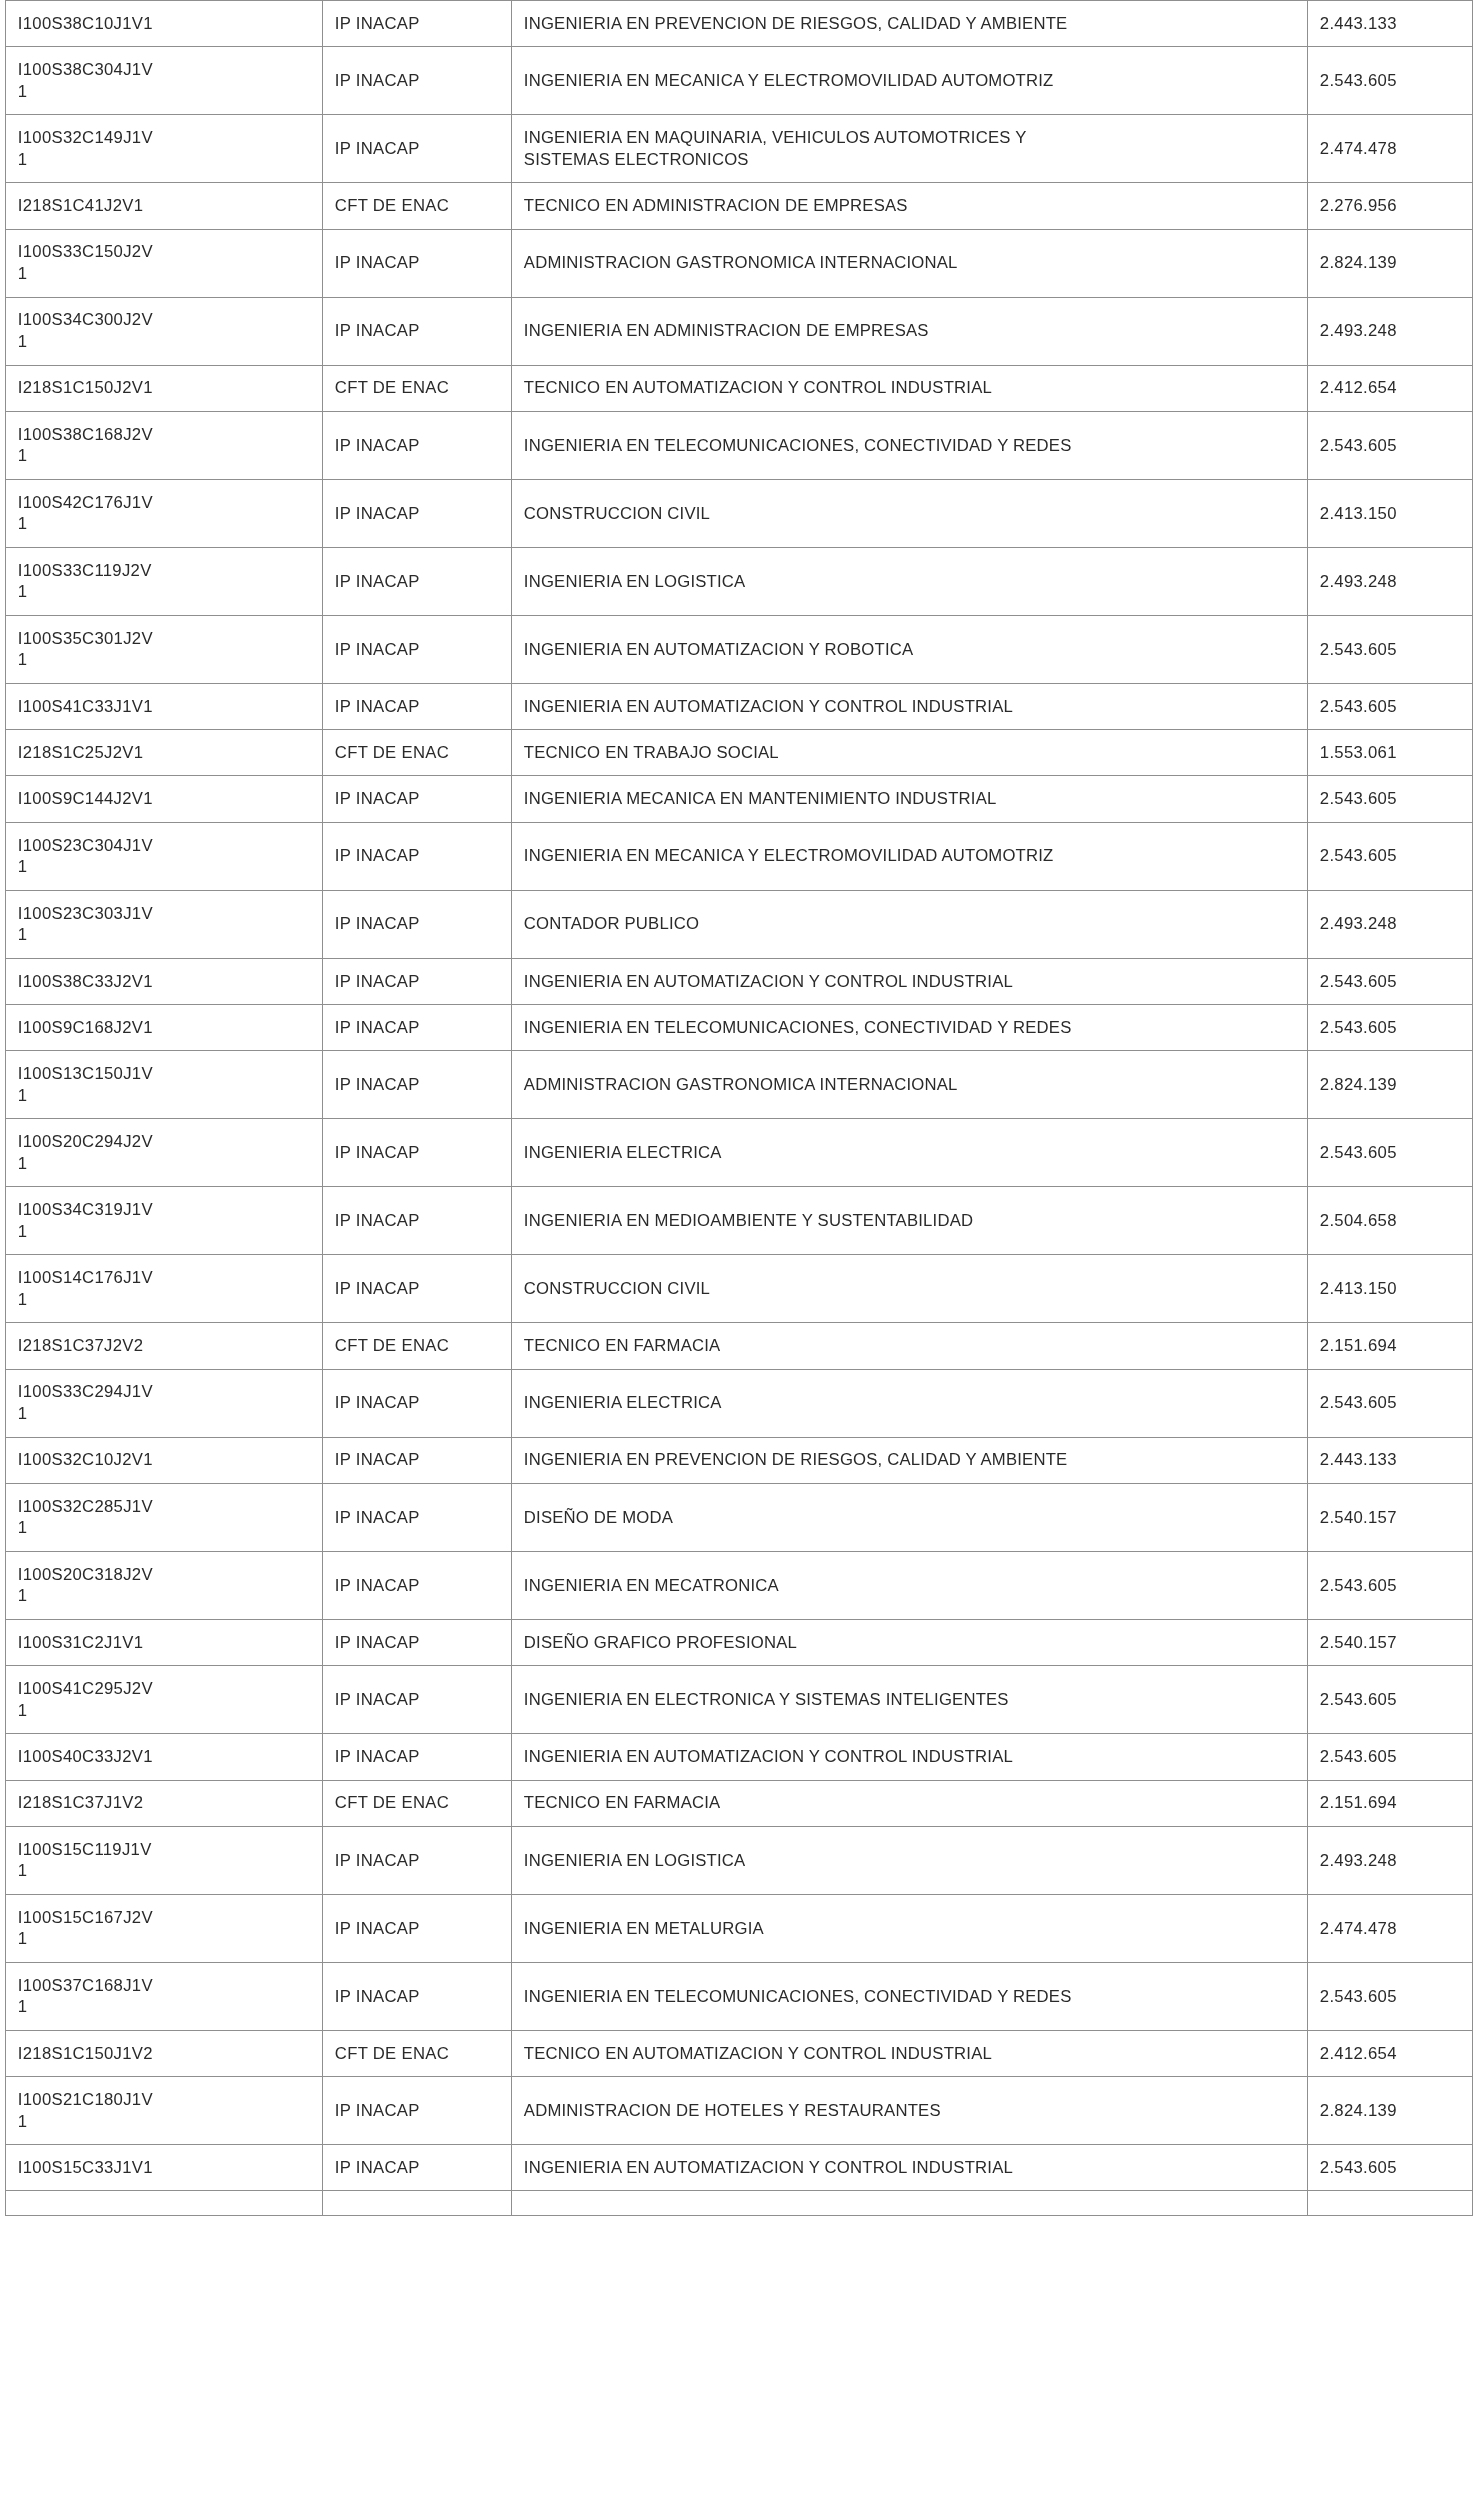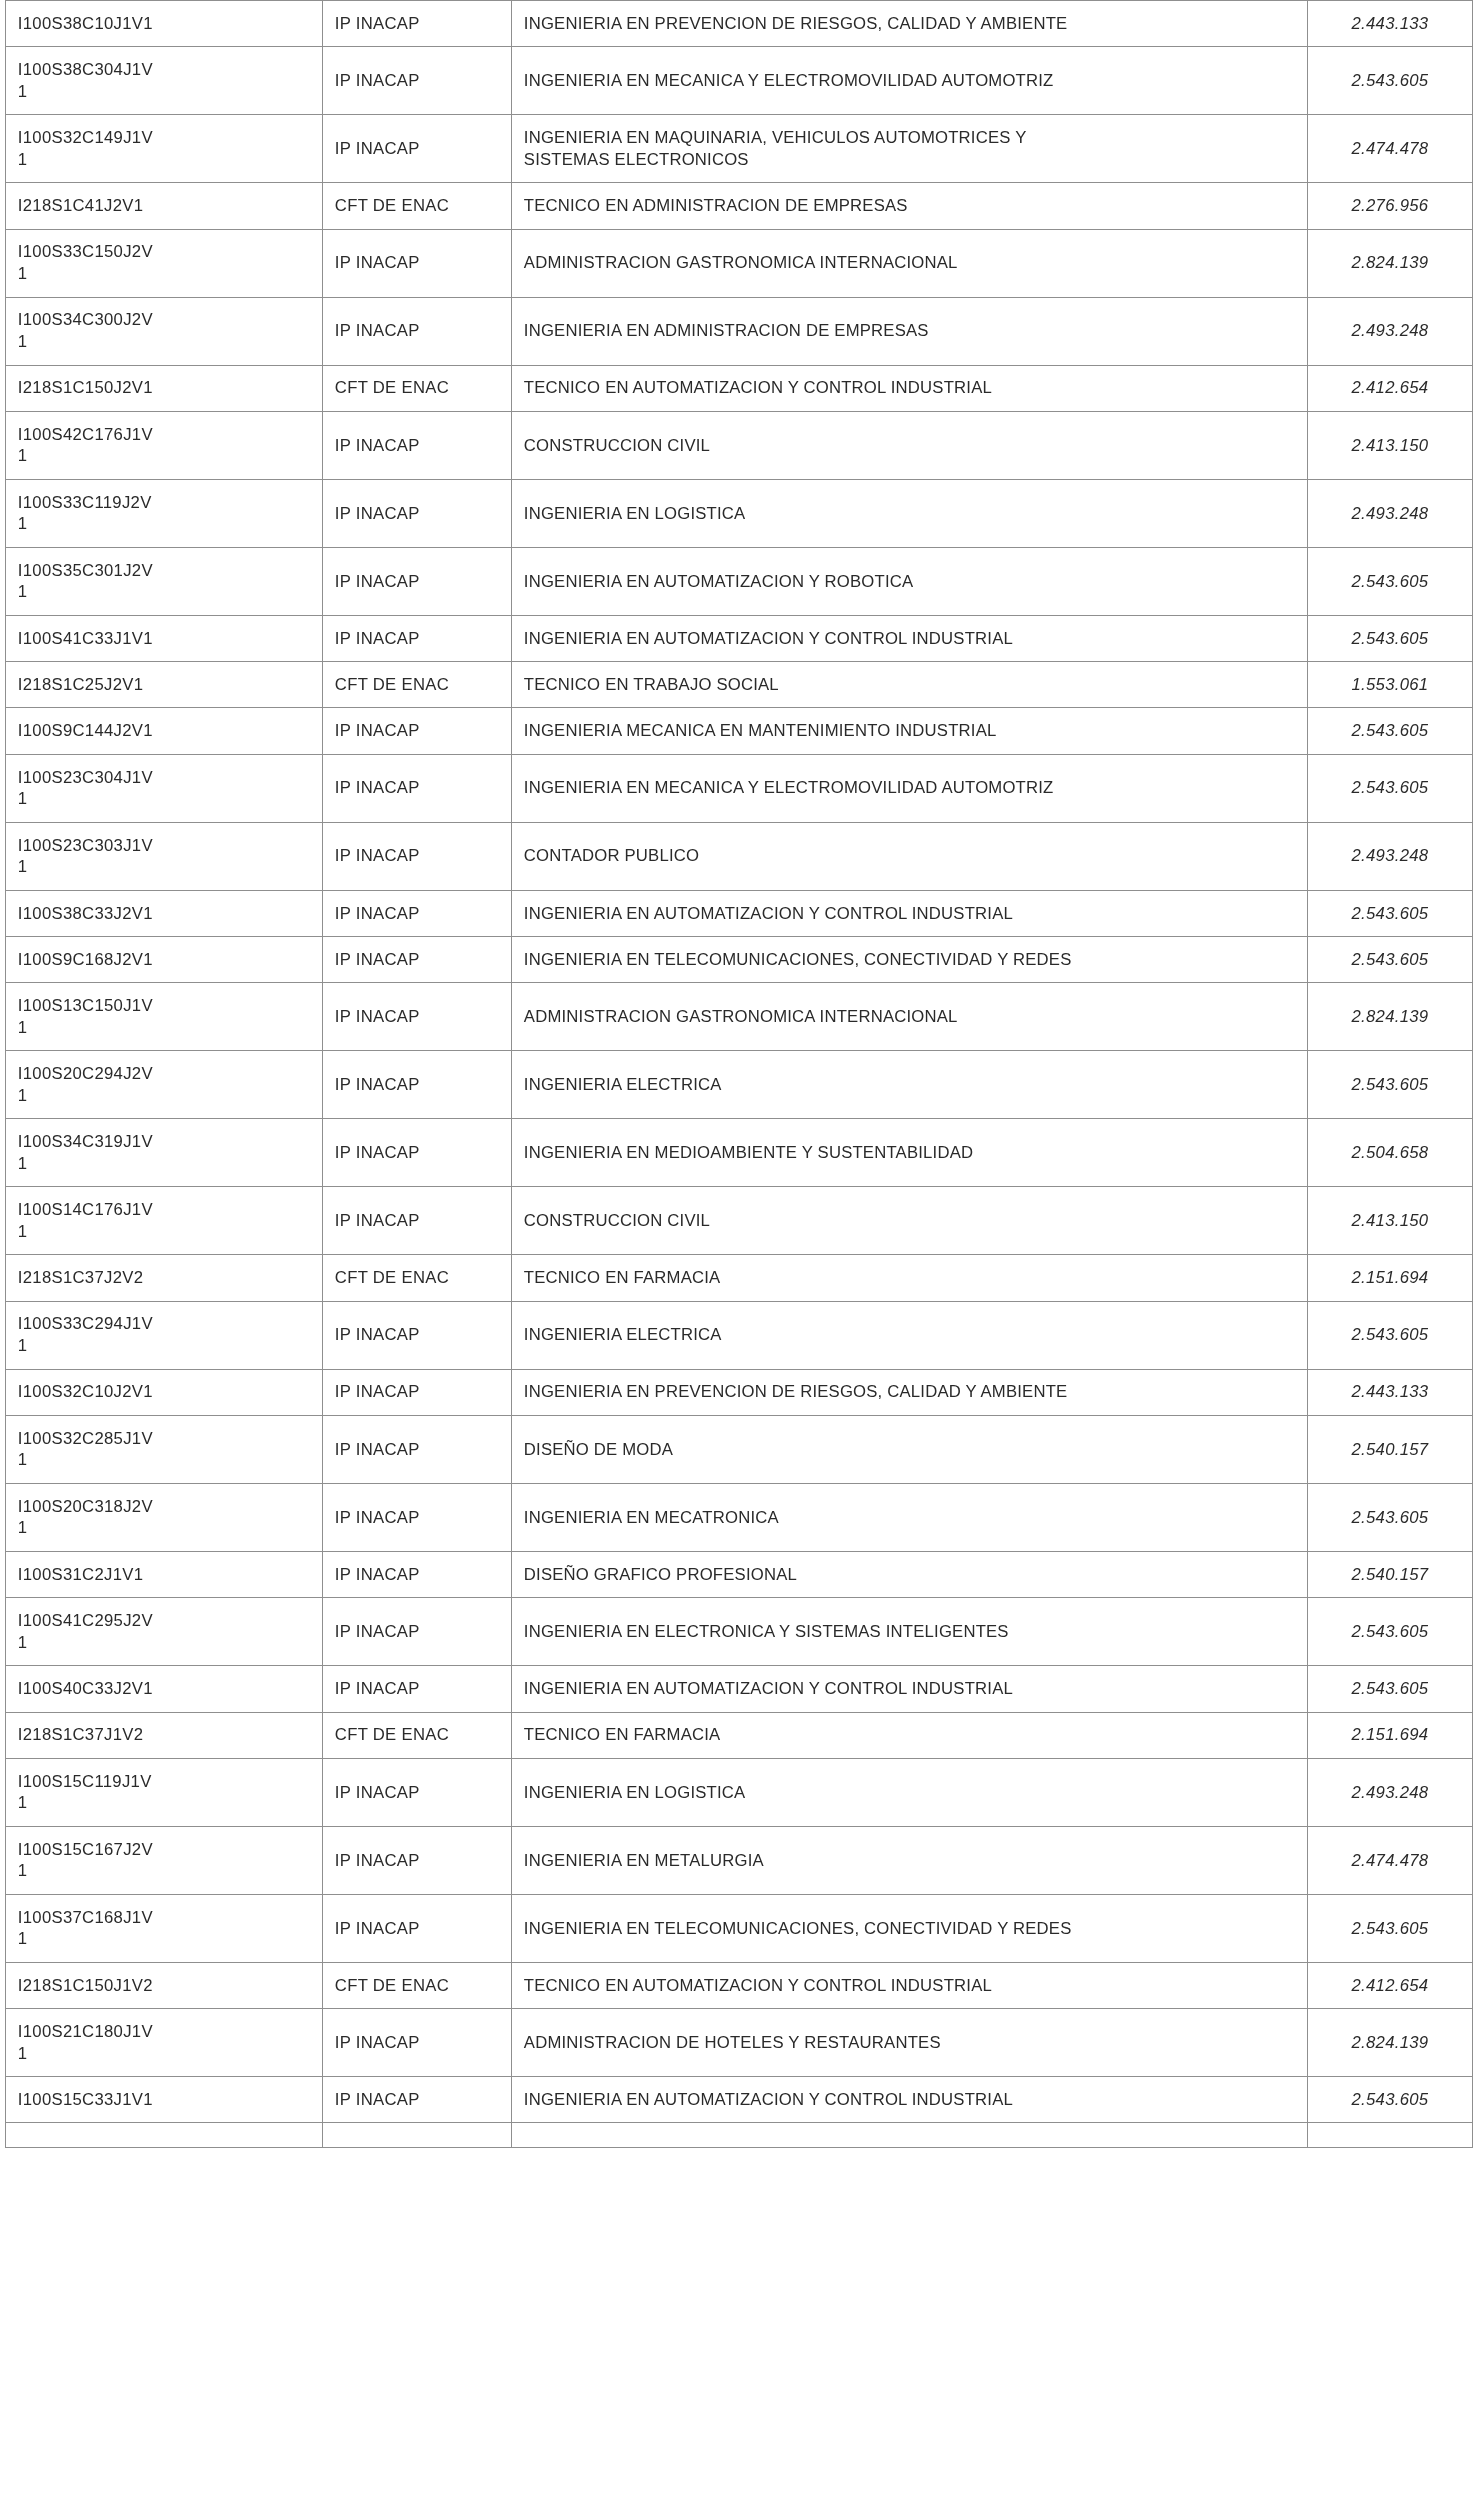--- a/index.html
+++ b/index.html
@@ -41,24 +41,23 @@
   td.inst {
     letter-spacing: 0.3px;
   }
   td.prog {
     white-space: pre-line;
     padding-right: 23.6px;
     letter-spacing: 0.2px;
     margin-top: 16px;
   }
   td.amt {
-    text-align: center;
+    text-align: left;
     padding-right: 41px;
     letter-spacing: 0.3px;
-    font-style: italic;
   }
 </style>
 </head>
 <body>
 
 <div class="page">
   <table class="programs">
     <colgroup>
       <col class="c-code">
       <col class="c-inst">
@@ -107,20 +106,27 @@
     <td class="prog">INGENIERIA EN ADMINISTRACION DE EMPRESAS</td>
     <td class="amt">2.493.248</td>
   </tr>
         <tr>
     <td class="code">I218S1C150J2V1</td>
     <td class="inst">CFT DE ENAC</td>
     <td class="prog">TECNICO EN AUTOMATIZACION Y CONTROL INDUSTRIAL</td>
     <td class="amt">2.412.654</td>
   </tr>
         <tr>
+    <td class="code">I100S38C168J2V
+1</td>
+    <td class="inst">IP INACAP</td>
+    <td class="prog">INGENIERIA EN TELECOMUNICACIONES, CONECTIVIDAD Y REDES</td>
+    <td class="amt">2.543.605</td>
+  </tr>
+        <tr>
     <td class="code">I100S42C176J1V
 1</td>
     <td class="inst">IP INACAP</td>
     <td class="prog">CONSTRUCCION CIVIL</td>
     <td class="amt">2.413.150</td>
   </tr>
         <tr>
     <td class="code">I100S33C119J2V
 1</td>
     <td class="inst">IP INACAP</td>

